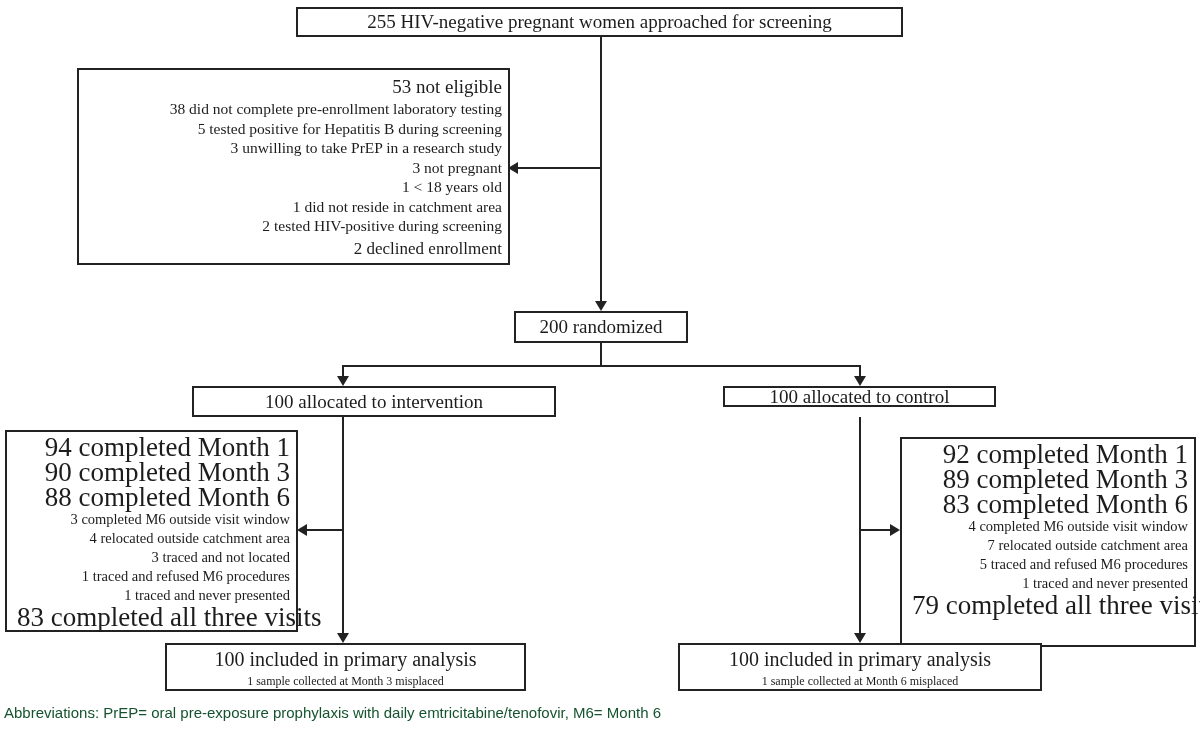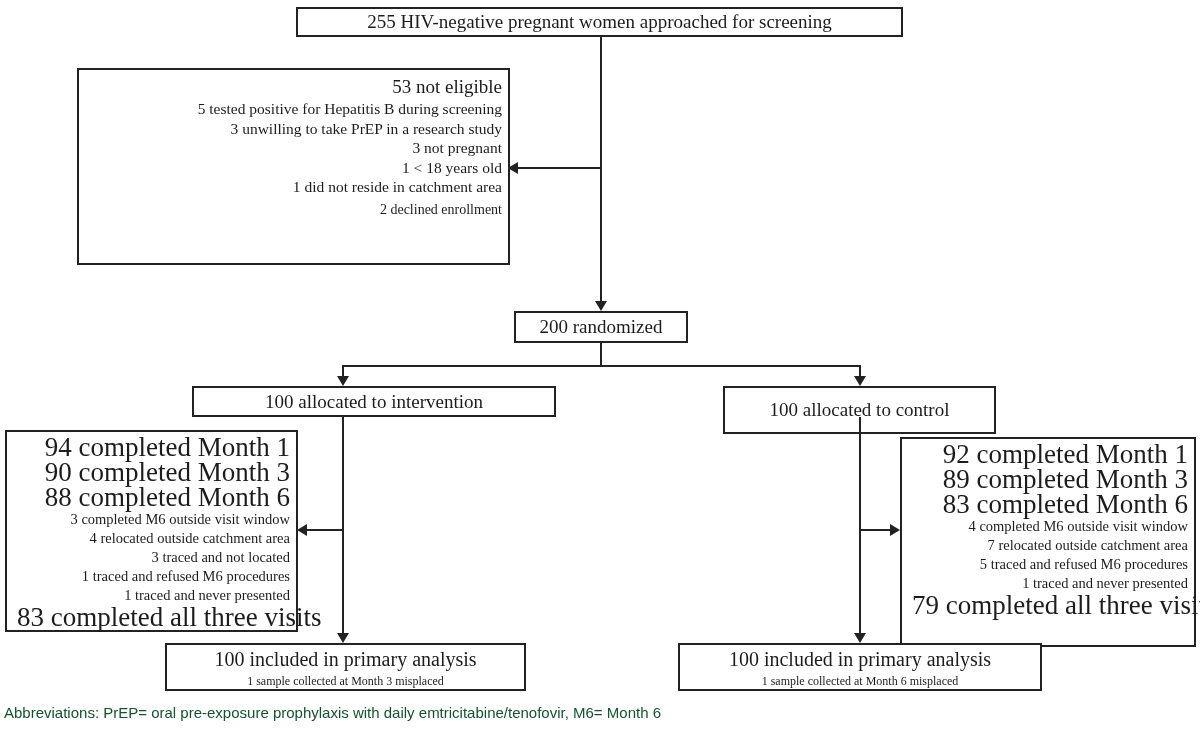--- a/index.html
+++ b/index.html
@@ -12,21 +12,21 @@
     box-sizing:border-box;
     text-align:right;
   }
   .center-box { display:flex; align-items:center; justify-content:center; text-align:center; }
   .t-19 { font-size:19px; }
 
   
   .ne-box { padding:4px 6px 4px 12px; }
   .ne-title  { font-size:19px; line-height:25px; }
   .ne-item   { font-size:15.5px; line-height:19.5px; padding-left:12px; white-space:nowrap; }
-  .ne-footer { font-size:14px; line-height:25px; }
+  .ne-footer { font-size:17px; line-height:25px; }
 
   
   .detail-box { padding:3px 6px 3px 10px; }
   .dt-main { font-size:27px; line-height:25px; white-space:nowrap; }
   .dt-sub  { font-size:14.5px; line-height:19px; padding-left:14px; white-space:nowrap; }
 
   
   .an-box { padding-top:1px; text-align:center; }
   .an-main { font-size:20px; line-height:26px;text-align:center; }
   .an-note { font-size:12px;  line-height:18px;text-align:center; }
@@ -48,36 +48,38 @@
 <body>
 
 <div id="canvas">
 
   <div class="box center-box t-19" style="left:296px; top:7px; width:607px; height:30px;">
     <span>255 HIV-negative pregnant women approached for screening</span>
   </div>
 
   <div class="box ne-box" style="left:77px; top:68px; width:433px; height:197px;">
     <div class="ne-title">53 not eligible</div>
+    <div class="ne-item">38 did not complete pre-enrollment laboratory testing</div>
     <div class="ne-item">5 tested positive for Hepatitis B during screening</div>
     <div class="ne-item">3 unwilling to take PrEP in a research study</div>
     <div class="ne-item">3 not pregnant</div>
     <div class="ne-item">1 &lt; 18 years old</div>
     <div class="ne-item">1 did not reside in catchment area</div>
+    <div class="ne-item">2 tested HIV-positive during screening</div>
     <div class="ne-footer">2 declined enrollment</div>
   </div>
 
   <div class="box center-box t-19" style="left:514px; top:311px; width:174px; height:32px;">
     <span>200 randomized</span>
   </div>
 
   <div class="box center-box t-19" style="left:192px; top:386px; width:364px; height:31px;">
     <span>100 allocated to intervention</span>
   </div>
-  <div class="box center-box t-19" style="left:723px; top:386px; width:273px; height:48px;">
+  <div class="box center-box t-19" style="left:723px; top:386px; width:273px; height:21px;">
     <span>100 allocated to control</span>
   </div>
 
   <div class="box detail-box" style="left:5px; top:430px; width:293px; height:202px;">
     <div class="dt-main">94 completed Month 1</div>
     <div class="dt-main">90 completed Month 3</div>
     <div class="dt-main">88 completed Month 6</div>
     <div class="dt-sub">3 completed M6 outside visit window</div>
     <div class="dt-sub">4 relocated outside catchment area</div>
     <div class="dt-sub">3 traced and not located</div>

